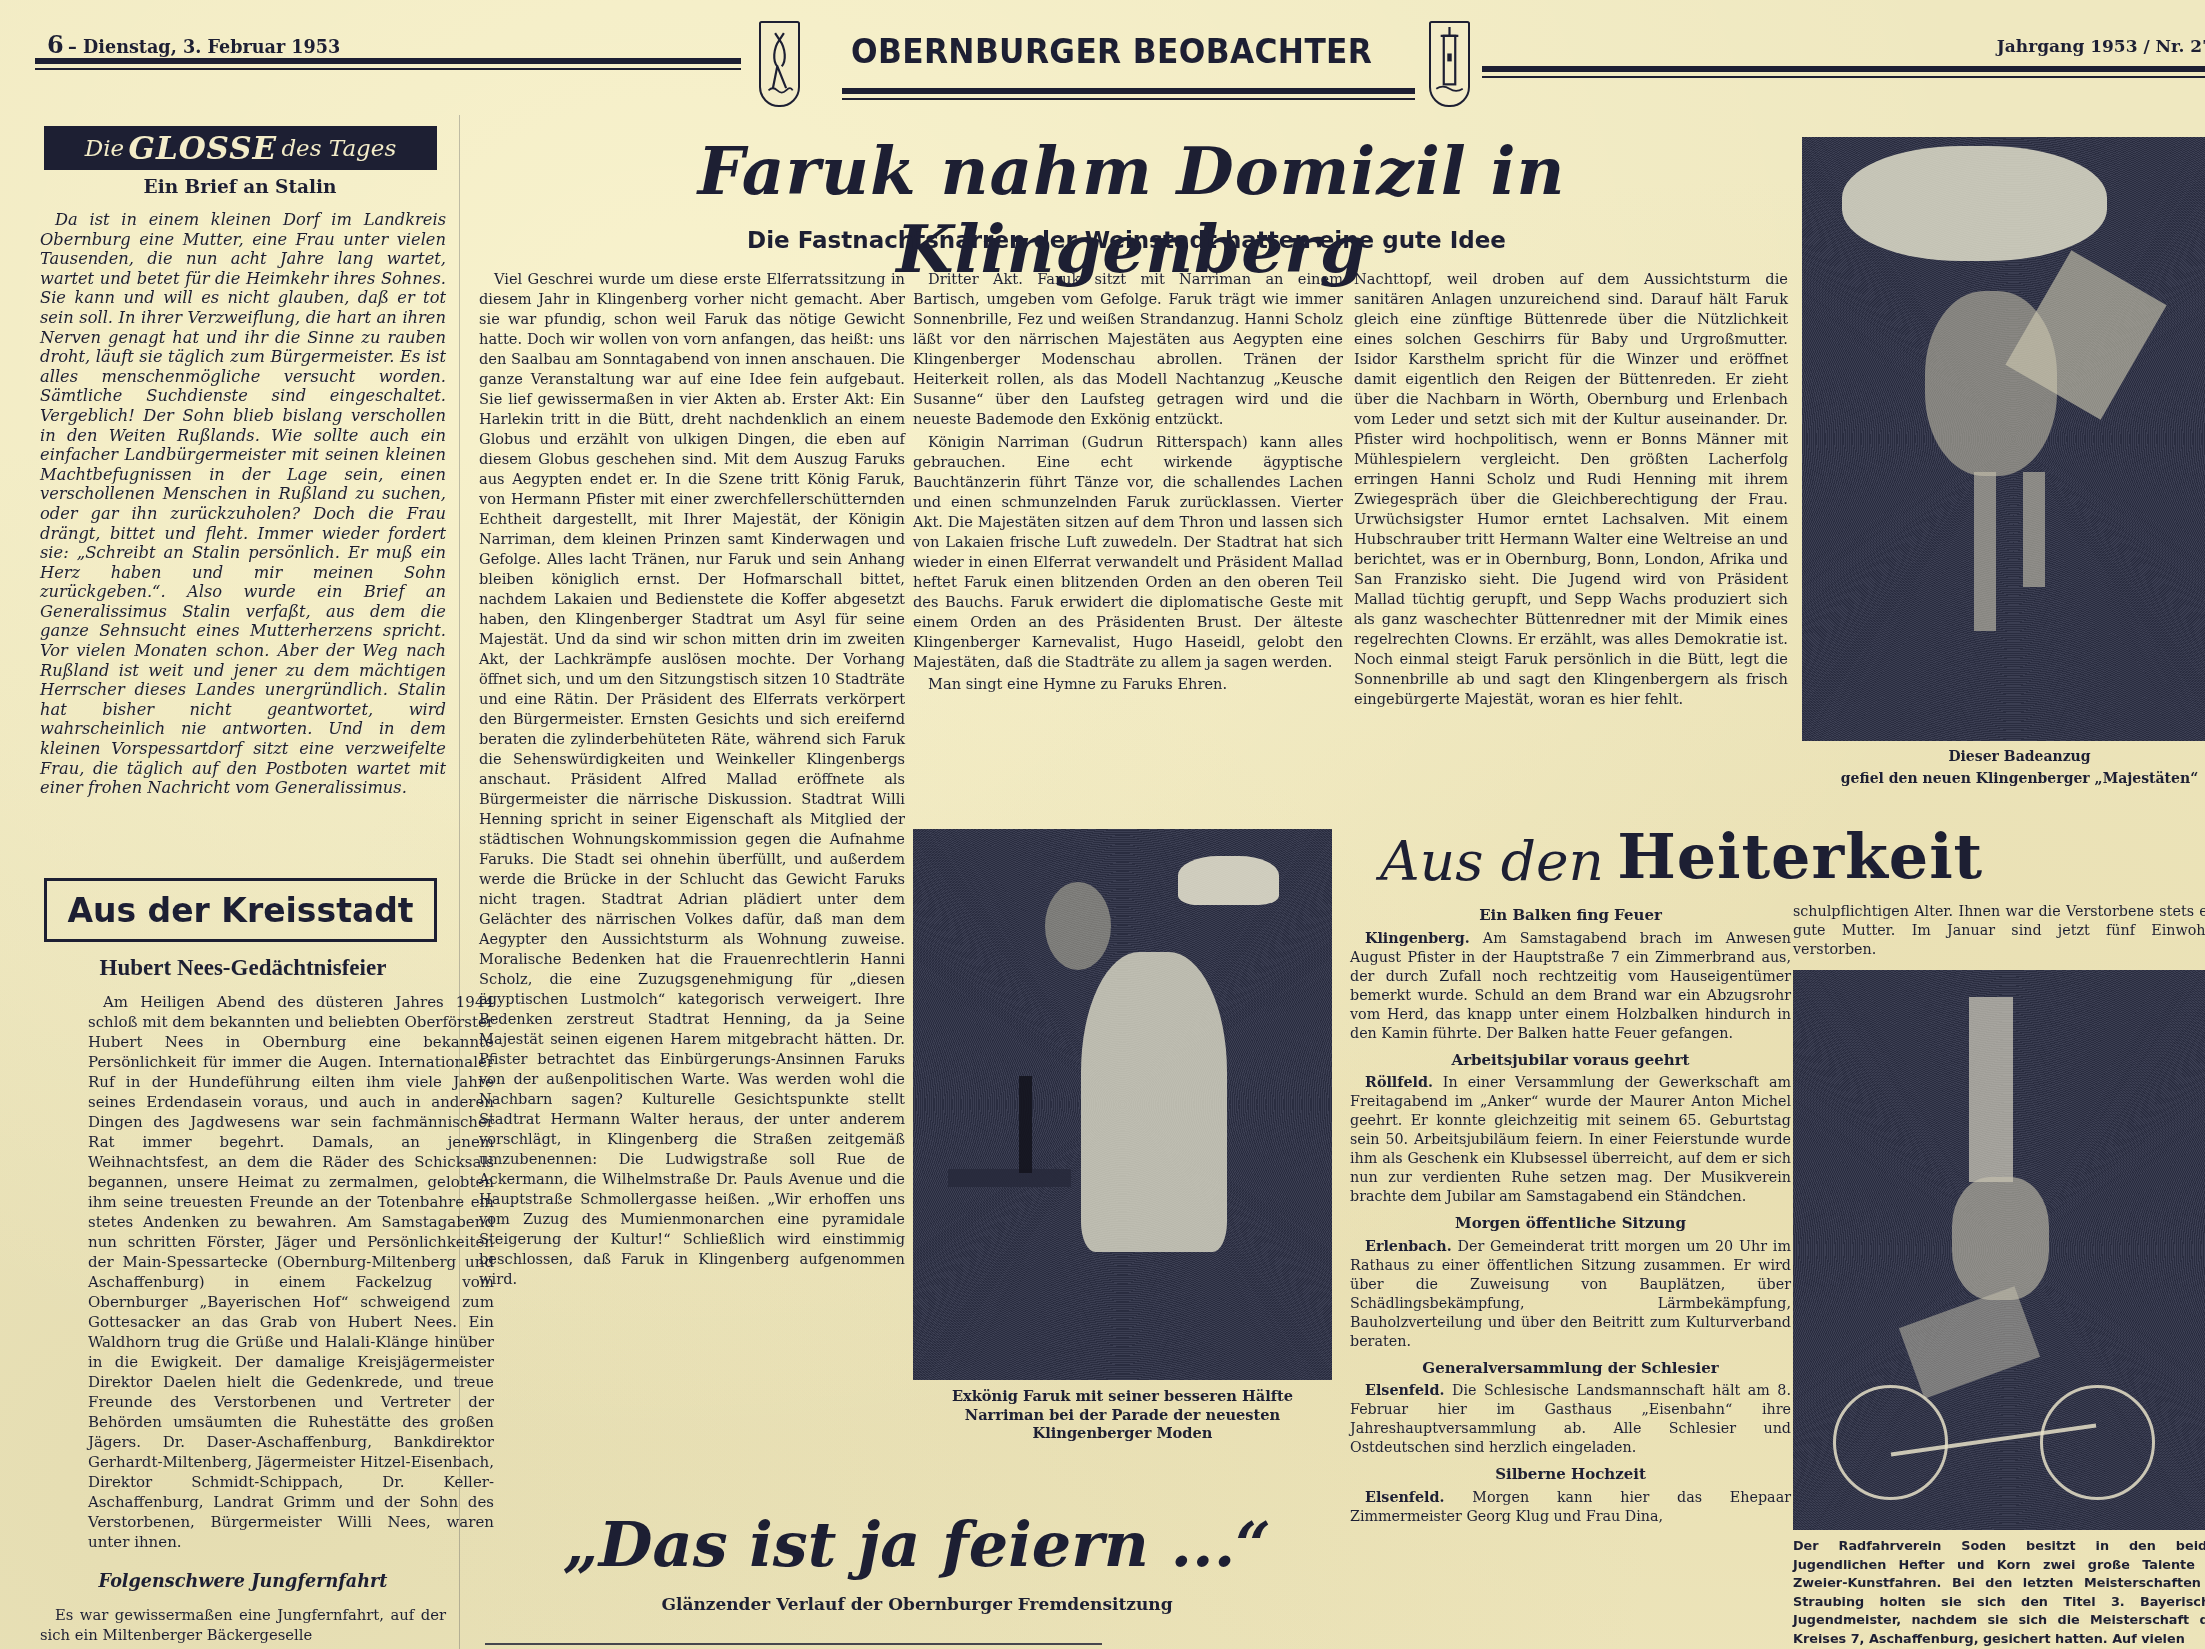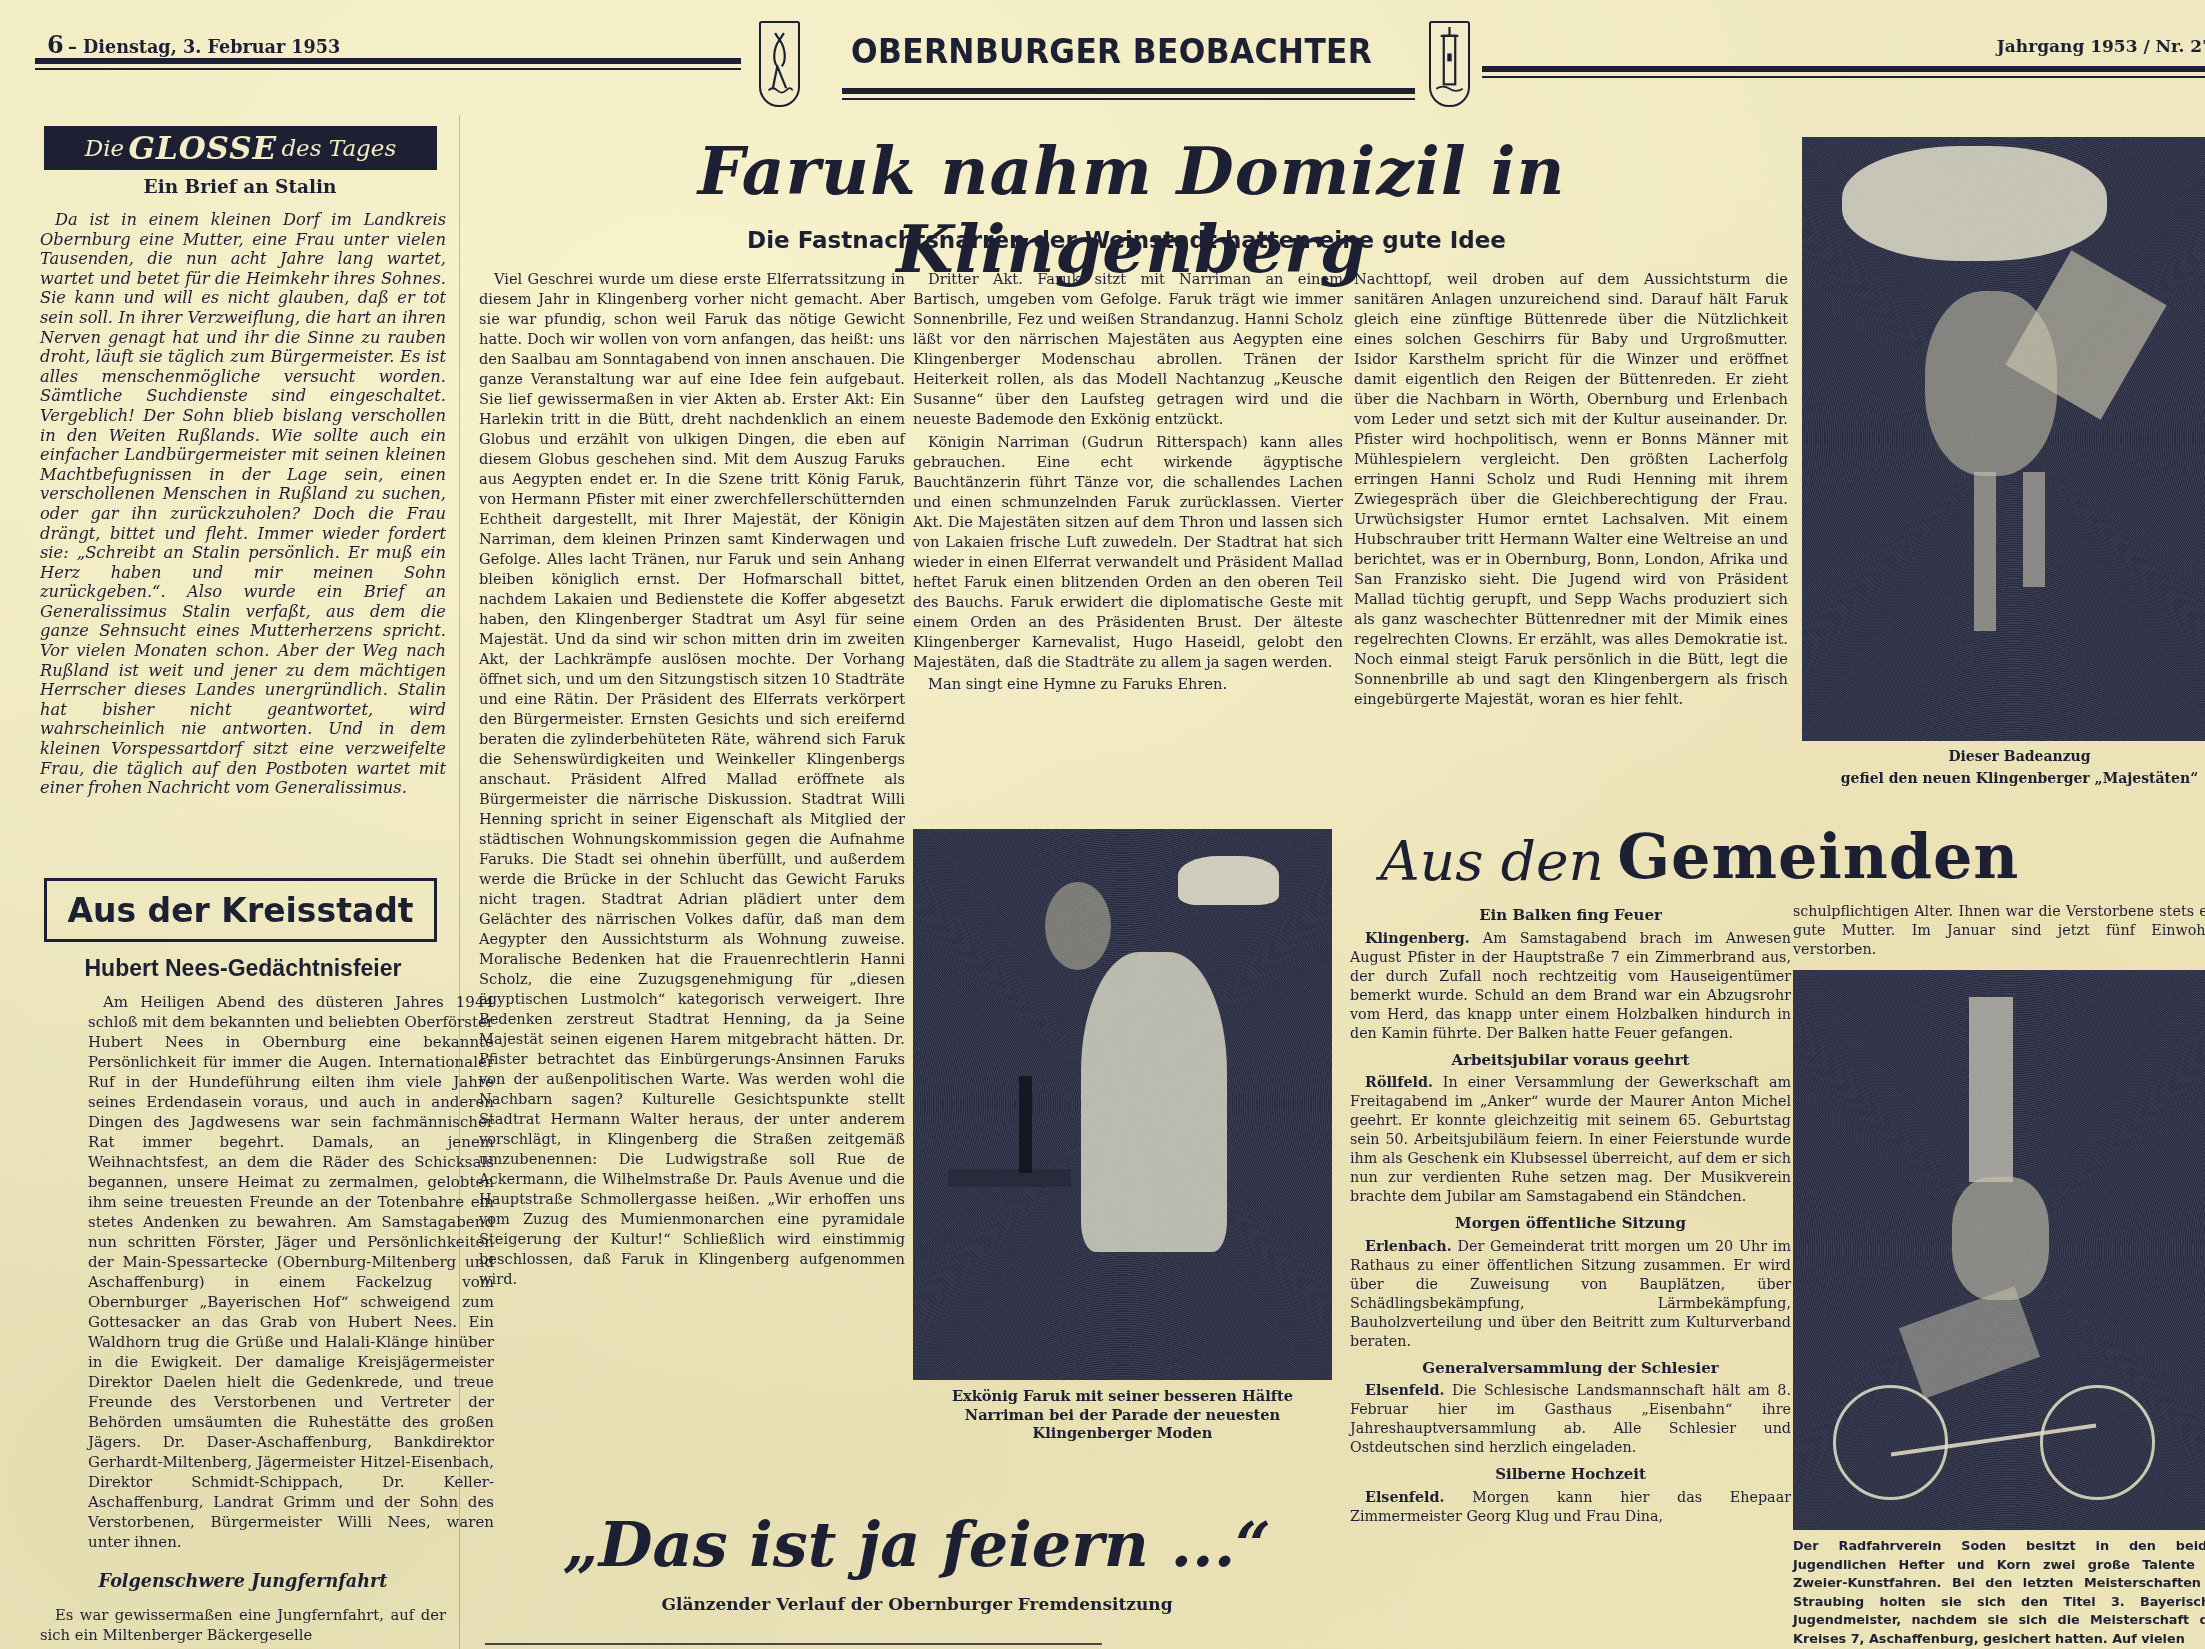--- a/index.html
+++ b/index.html
@@ -81,21 +81,21 @@
   <span class="sm">Die</span>
   <span class="lg">GLOSSE</span>
   <span class="sm">des Tages</span>
 </div>
 <div class="abs head-c ink" style="left:35px; top:176px; width:410px; font-size:18.5px;">Ein Brief an Stalin</div>
 <div class="col italic-text ink" style="left:40px; top:210px; width:406px;">
   <p>Da ist in einem kleinen Dorf im Landkreis Obernburg eine Mutter, eine Frau unter vielen Tausenden, die nun acht Jahre lang wartet, wartet und betet für die Heimkehr ihres Sohnes. Sie kann und will es nicht glauben, daß er tot sein soll. In ihrer Verzweiflung, die hart an ihren Nerven genagt hat und ihr die Sinne zu rauben droht, läuft sie täglich zum Bürgermeister. Es ist alles menschenmögliche versucht worden. Sämtliche Suchdienste sind eingeschaltet. Vergeblich! Der Sohn blieb bislang verschollen in den Weiten Rußlands. Wie sollte auch ein einfacher Landbürgermeister mit seinen kleinen Machtbefugnissen in der Lage sein, einen verschollenen Menschen in Rußland zu suchen, oder gar ihn zurückzuholen? Doch die Frau drängt, bittet und fleht. Immer wieder fordert sie: „Schreibt an Stalin persönlich. Er muß ein Herz haben und mir meinen Sohn zurückgeben.“. Also wurde ein Brief an Generalissimus Stalin verfaßt, aus dem die ganze Sehnsucht eines Mutterherzens spricht. Vor vielen Monaten schon. Aber der Weg nach Rußland ist weit und jener zu dem mächtigen Herrscher dieses Landes unergründlich. Stalin hat bisher nicht geantwortet, wird wahrscheinlich nie antworten. Und in dem kleinen Vorspessartdorf sitzt eine verzweifelte Frau, die täglich auf den Postboten wartet mit einer frohen Nachricht vom Generalissimus.</p>
 </div>
 
 <div class="abs kreis-box ink">Aus der Kreisstadt</div>
-<div class="abs ink" style="left:40px; top:955px; width:406px; font-family:Liberation Sans, sans-serif; font-weight:bold; font-size:23px; text-align:center;">Hubert Nees-Gedächtnisfeier</div>
+<div class="abs ink" style="left:40px; top:955px; width:406px; font-family:Liberation Serif, serif; font-weight:bold; font-size:23px; text-align:center;">Hubert Nees-Gedächtnisfeier</div>
 <div class="col ink" style="left:40px; top:992px; width:406px; font-size:15px; line-height:20px;margin-left:48px;">
   <p>Am Heiligen Abend des düsteren Jahres 1944 schloß mit dem bekannten und beliebten Oberförster Hubert Nees in Obernburg eine bekannte Persönlichkeit für immer die Augen. Internationaler Ruf in der Hundeführung eilten ihm viele Jahre seines Erdendasein voraus, und auch in anderen Dingen des Jagdwesens war sein fachmännischer Rat immer begehrt. Damals, an jenem Weihnachtsfest, an dem die Räder des Schicksals begannen, unsere Heimat zu zermalmen, gelobten ihm seine treuesten Freunde an der Totenbahre ein stetes Andenken zu bewahren. Am Samstagabend nun schritten Förster, Jäger und Persönlichkeiten der Main-Spessartecke (Obernburg-Miltenberg und Aschaffenburg) in einem Fackelzug vom Obernburger „Bayerischen Hof“ schweigend zum Gottesacker an das Grab von Hubert Nees. Ein Waldhorn trug die Grüße und Halali-Klänge hinüber in die Ewigkeit. Der damalige Kreisjägermeister Direktor Daelen hielt die Gedenkrede, und treue Freunde des Verstorbenen und Vertreter der Behörden umsäumten die Ruhestätte des großen Jägers. Dr. Daser-Aschaffenburg, Bankdirektor Gerhardt-Miltenberg, Jägermeister Hitzel-Eisenbach, Direktor Schmidt-Schippach, Dr. Keller-Aschaffenburg, Landrat Grimm und der Sohn des Verstorbenen, Bürgermeister Willi Nees, waren unter ihnen.</p>
 </div>
 <div class="abs head-c ink" style="left:40px; top:1570px; width:406px; font-size:17.6px;font-style:italic;">Folgenschwere Jungfernfahrt</div>
 <div class="col ink" style="left:40px; top:1605px; width:406px; font-size:14.8px; line-height:20px;">
   <p>Es war gewissermaßen eine Jungfernfahrt, auf der sich ein Miltenberger Bäckergeselle</p>
 </div>
 
 <div class="vline" style="left:459px; top:115px; height:1535px; opacity:0.25;"></div>
 
@@ -136,21 +136,21 @@
   <div class="shape" style="left:172px; top:335px; width:22px; height:159px; background:rgba(200,195,175,0.6);"></div>
   <div class="shape" style="left:221px; top:335px; width:22px; height:115px; background:rgba(200,195,175,0.6);"></div>
 </div>
 <div class="caption ink" style="left:1799px; top:745px; width:441px; font-size:14px; line-height:22px;">
   <div>Dieser Badeanzug</div>
   <div>gefiel den neuen Klingenberger „Majestäten“</div>
 </div>
 
 <div class="abs ink" style="left:1380px; top:805px; width:838px; height:88px; display:flex; align-items:flex-end;">
   <span style="font-family:'DejaVu Serif', serif; font-style:italic; font-size:55px; margin-right:13.2px;margin-top:25px;">Aus den</span>
-  <span style="font-family:'DejaVu Serif', serif; font-weight:bold; font-size:62px; letter-spacing:0.9px;">Gemeinden</span>
+  <span style="font-family:'DejaVu Serif', serif; font-weight:bold; font-size:62px; letter-spacing:0.9px;">Heiterkeit</span>
 </div>
 
 <div class="col ink" style="left:1350px; top:906px; width:441px; font-size:14.3px; line-height:19px;">
   <div class="head-c" style="font-size:15px; margin:0 0 3.5px;">Ein Balken fing Feuer</div>
   <p><b>Klingenberg.</b> <span>Am Samstagabend brach im Anwesen August Pfister in der Hauptstraße 7 ein Zimmerbrand aus, der durch Zufall noch rechtzeitig vom Hauseigentümer bemerkt wurde. Schuld an dem Brand war ein Abzugsrohr vom Herd, das knapp unter einem Holzbalken hindurch in den Kamin führte. Der Balken hatte Feuer gefangen.</span></p>
   <div class="head-c" style="font-size:15px; margin:8px 0 3.5px;">Arbeitsjubilar voraus geehrt</div>
   <p><b>Röllfeld.</b> <span>In einer Versammlung der Gewerkschaft am Freitagabend im „Anker“ wurde der Maurer Anton Michel geehrt. Er konnte gleichzeitig mit seinem 65. Geburtstag sein 50. Arbeitsjubiläum feiern. In einer Feierstunde wurde ihm als Geschenk ein Klubsessel überreicht, auf dem er sich nun zur verdienten Ruhe setzen mag. Der Musikverein brachte dem Jubilar am Samstagabend ein Ständchen.</span></p>
   <div class="head-c" style="font-size:15px; margin:8px 0 3.5px;">Morgen öffentliche Sitzung</div>
   <p><b>Erlenbach.</b> <span>Der Gemeinderat tritt morgen um 20 Uhr im Rathaus zu einer öffentlichen Sitzung zusammen. Er wird über die Zuweisung von Bauplätzen, über Schädlingsbekämpfung, Lärmbekämpfung, Bauholzverteilung und über den Beitritt zum Kulturverband beraten.</span></p>
   <div class="head-c" style="font-size:15px; margin:8px 0 3.5px;">Generalversammlung der Schlesier</div>

